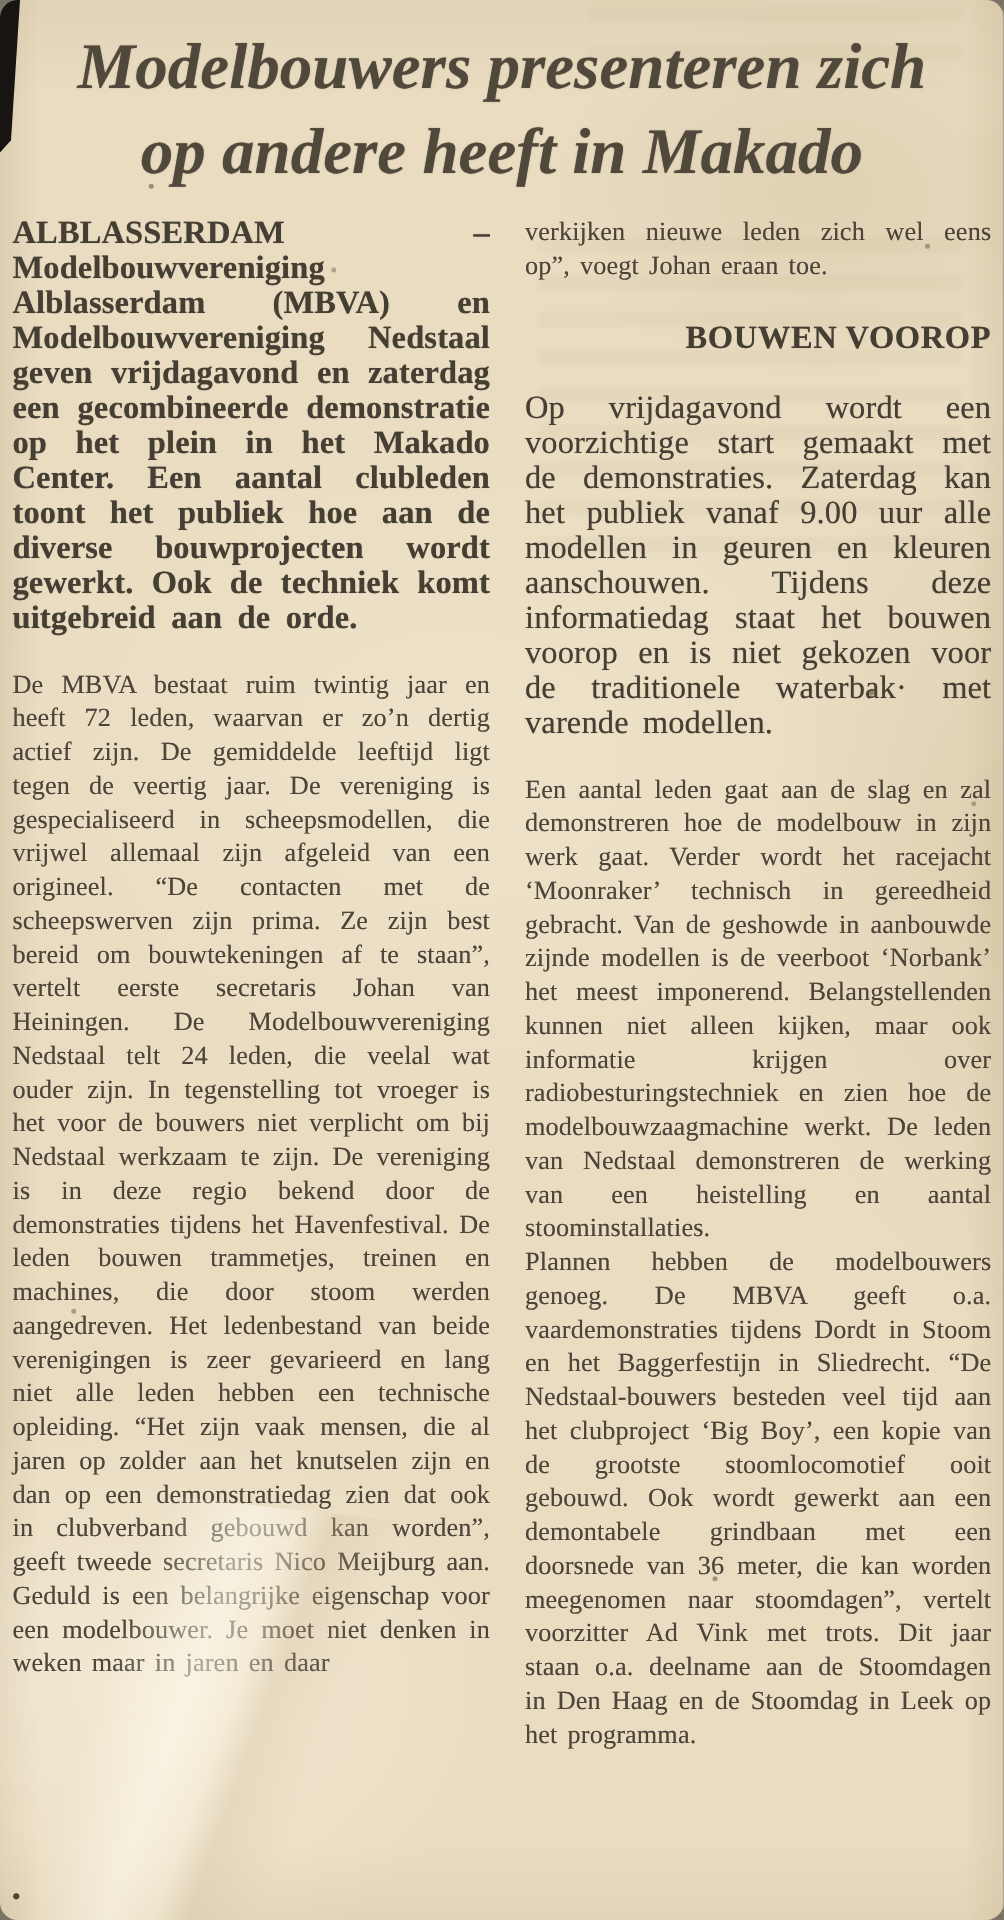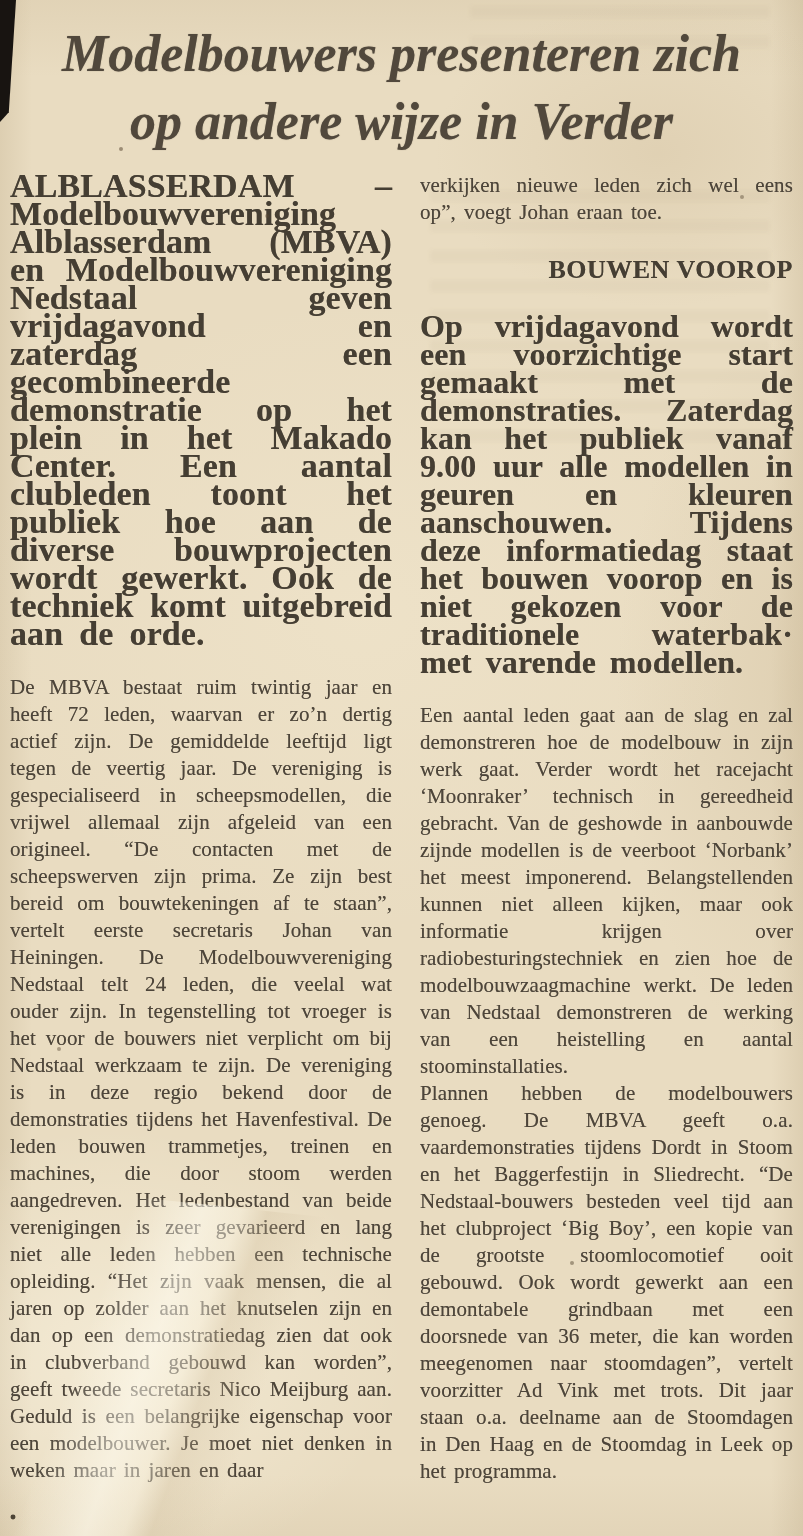--- a/index.html
+++ b/index.html
@@ -13,20 +13,21 @@
     background-color:#e9dcc1;
     background-image:
       radial-gradient(ellipse 320px 220px at 82% 10%, rgba(203,183,148,0.30), transparent 70%),
       radial-gradient(ellipse 260px 500px at 100% 45%, rgba(198,178,142,0.28), transparent 72%),
       radial-gradient(ellipse 420px 320px at 14% 88%, rgba(255,250,234,0.45), transparent 70%),
       radial-gradient(ellipse 520px 420px at 45% 40%, rgba(244,234,210,0.40), transparent 75%),
       linear-gradient(90deg, rgba(178,158,122,0.22), transparent 4%, transparent 96%, rgba(178,158,122,0.22)),
       linear-gradient(180deg, rgba(190,170,134,0.18), transparent 5%, transparent 96%, rgba(190,170,134,0.15));
     font-family:"Liberation Serif","DejaVu Serif",serif;
     color:#4d453a;
+    border-radius:14px;
   }
   
   .scan-edge {
     position:absolute; left:0; top:0; width:16px; height:122px;
     background:#181411;
     clip-path:polygon(0 0, 100% 0, 55% 92%, 0 100%);
   }
   
   .crease {
     position:absolute; left:-60px; top:1200px; width:420px; height:460px;
@@ -82,30 +83,30 @@
   .para {
     font-size:21px;
     line-height:27px;
     word-spacing:0.13em;
     letter-spacing:0.1px;
     color:#4d453a;
     text-shadow:0 0 0.5px rgba(77,69,58,0.55);
   }
   .para.lead {
     font-weight:bold;
-    font-size:34px;
+    font-size:26px;
     line-height:28px;
     word-spacing:0.22em;
     color:#453e33;
     text-shadow:0 0 0.6px rgba(69,62,51,0.6);
     margin-bottom:26px;
   }
   .para.bold {
-    font-weight:bold;
-    font-size:32px;
+    font-weight:normal;
+    font-size:26px;
     line-height:28px;
     word-spacing:0.18em;
     color:#453e33;
     text-shadow:0 0 0.6px rgba(69,62,51,0.6);
   }
   .para.cont { margin-bottom:30px; }
   .subhead {
     font-weight:bold;
     font-size:26px;
     line-height:28px;
@@ -120,21 +121,21 @@
 </head>
 <body>
 
 <div class="page">
 
   <div class="bleed b1"></div>
   <div class="bleed b2"></div>
 
   <h1 class="headline">
     <div>Modelbouwers presenteren zich</div>
-    <div>op andere wijze in Verder</div>
+    <div>op andere heeft in Makado</div>
   </h1>
 
   <div class="columns">
 
     <div class="col left">
       <p class="para lead">ALBLASSERDAM – Modelbouwvereniging Alblasserdam (MBVA) en Modelbouwvereniging Nedstaal geven vrijdagavond en zaterdag een gecombineerde demonstratie op het plein in het Makado Center. Een aantal clubleden toont het publiek hoe aan de diverse bouwprojecten wordt gewerkt. Ook de techniek komt uitgebreid aan de orde.</p>
       <p class="para">De MBVA bestaat ruim twintig jaar en heeft 72 leden, waarvan er zo’n dertig actief zijn. De gemiddelde leeftijd ligt tegen de veertig jaar. De vereniging is gespecialiseerd in scheepsmodellen, die vrijwel allemaal zijn afgeleid van een origineel. “De contacten met de scheepswerven zijn prima. Ze zijn best bereid om bouwtekeningen af te staan”, vertelt eerste secretaris Johan van Heiningen. De Modelbouwvereniging Nedstaal telt 24 leden, die veelal wat ouder zijn. In tegenstelling tot vroeger is het voor de bouwers niet verplicht om bij Nedstaal werkzaam te zijn. De vereniging is in deze regio bekend door de demonstraties tijdens het Havenfestival. De leden bouwen trammetjes, treinen en machines, die door stoom werden aangedreven. Het ledenbestand van beide verenigingen is zeer gevarieerd en lang niet alle leden hebben een technische opleiding. “Het zijn vaak mensen, die al jaren op zolder aan het knutselen zijn en dan op een demonstratiedag zien dat ook in clubverband gebouwd kan worden”, geeft tweede secretaris Nico Meijburg aan. Geduld is een belangrijke eigenschap voor een modelbouwer. Je moet niet denken in weken maar in jaren en daar</p>
     </div>
 
     <div class="col right">

